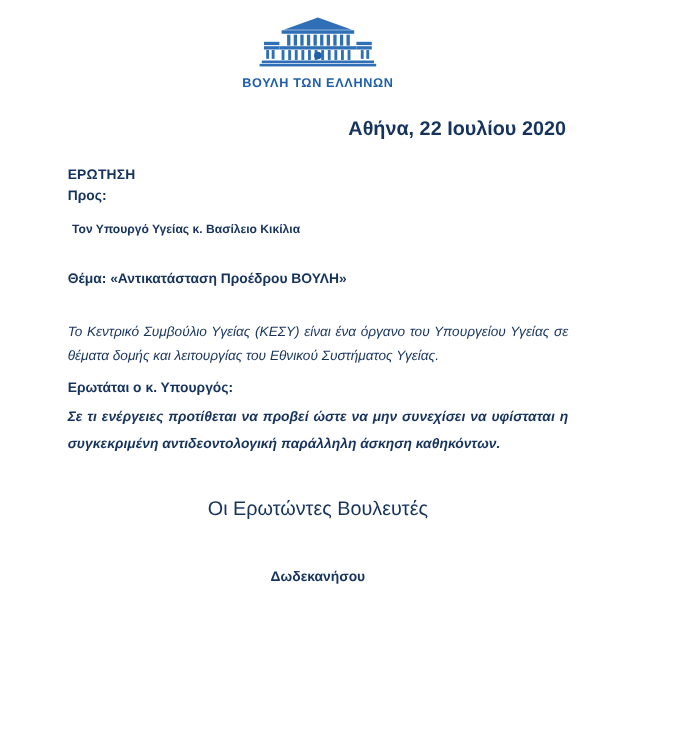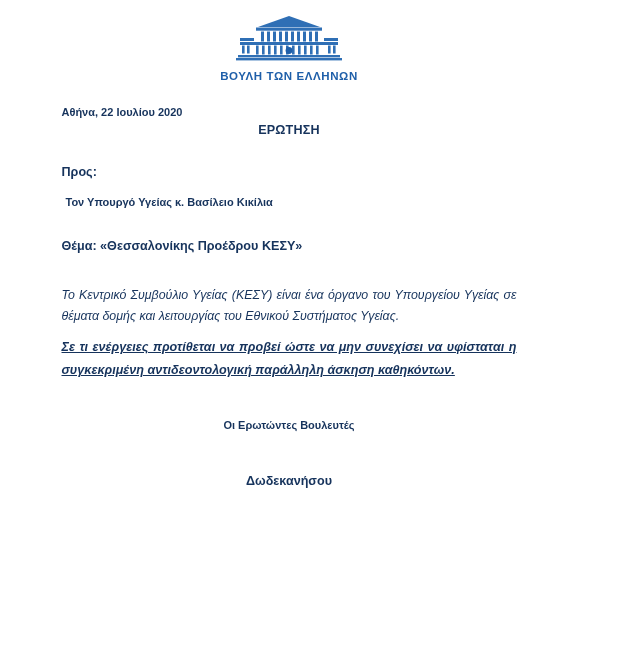--- a/index.html
+++ b/index.html
@@ -46,31 +46,32 @@
   
   .doc-body {
     margin: 0 auto;
     width: 455px;
     padding-top: 22px;
     font-size: 12.4px;
     line-height: 1.55;
     color: #16335c;
   }
   .date-line {
-    font-weight: bold;
-    font-size: 11px;
+    text-align: right;
+    font-weight: bold;
+    font-size: 18px;
     color: #16335c;
+    margin-bottom: 18px;
     padding-right: 2px;
   }
   .doc-heading {
-    text-align: center;
+    text-align: left;
     font-weight: bold;
     font-size: 12.6px;
     color: #16335c;
-    margin-bottom: 22px;
     letter-spacing: 0.2px;
   }
   .addressee-label {
     font-weight: bold;
     font-size: 12.6px;
     margin-bottom: 12px;
   }
   .addressee-name {
     font-weight: bold;
     font-size: 11px;
@@ -95,31 +96,30 @@
     font-size: 12.6px;
     margin-bottom: 6px;
   }
   .question-text {
     font-weight: bold;
     font-style: italic;
     text-align: justify;
     font-size: 12.6px;
     line-height: 1.85;
     margin-bottom: 34px;
-    text-decoration: underline;
   }
 
   
   .signatures {
     margin-top: 12px;
     text-align: center;
   }
   .sig-title {
-    font-weight: bold;
-    font-size: 11px;
+    font-weight: normal;
+    font-size: 18px;
     margin-bottom: 38px;
   }
   .sig-group {
     margin-bottom: 34px;
   }
   .sig-region {
     font-weight: bold;
     font-size: 12.6px;
     margin-bottom: 2px;
   }
@@ -187,24 +187,25 @@
 
   <div class="doc-body">
 
     <div class="date-line">Αθήνα, 22 Ιουλίου 2020</div>
 
     <div class="doc-heading">ΕΡΩΤΗΣΗ</div>
 
     <div class="addressee-label">Προς:</div>
     <div class="addressee-name"> Τον Υπουργό Υγείας κ. Βασίλειο Κικίλια</div>
 
-    <div class="subject-line">Θέμα: «Θεσσαλονίκης Προέδρου ΚΕΣΥ»</div>
+    <div class="subject-line">Θέμα: «Αντικατάσταση Προέδρου ΒΟΥΛΗ»</div>
 
     <div class="para">Το Κεντρικό Συμβούλιο Υγείας (ΚΕΣΥ) είναι ένα όργανο του Υπουργείου Υγείας σε θέματα δομής και λειτουργίας του Εθνικού Συστήματος Υγείας.</div>
 
+    <div class="question-label">Ερωτάται ο κ. Υπουργός:</div>
     <div class="question-text">Σε τι ενέργειες προτίθεται να προβεί ώστε να μην συνεχίσει να υφίσταται η συγκεκριμένη αντιδεοντολογική παράλληλη άσκηση καθηκόντων.</div>
 
     <div class="signatures">
       <div class="sig-title">Οι Ερωτώντες Βουλευτές</div>
 
 
       <div class="sig-group">
         <div class="sig-region">Δωδεκανήσου</div>
 
       </div>

